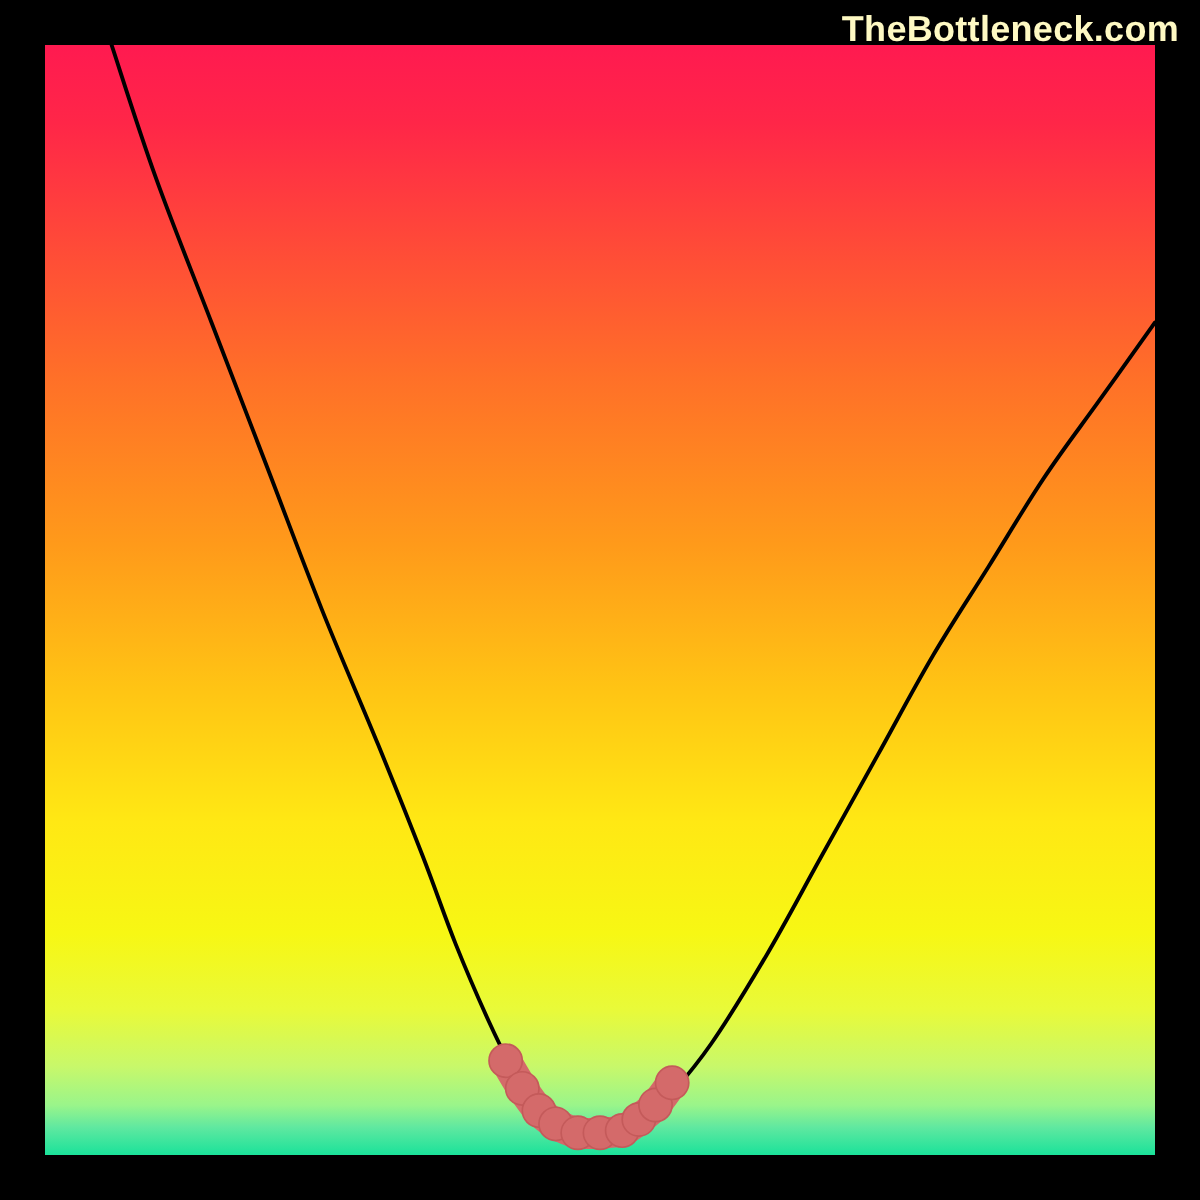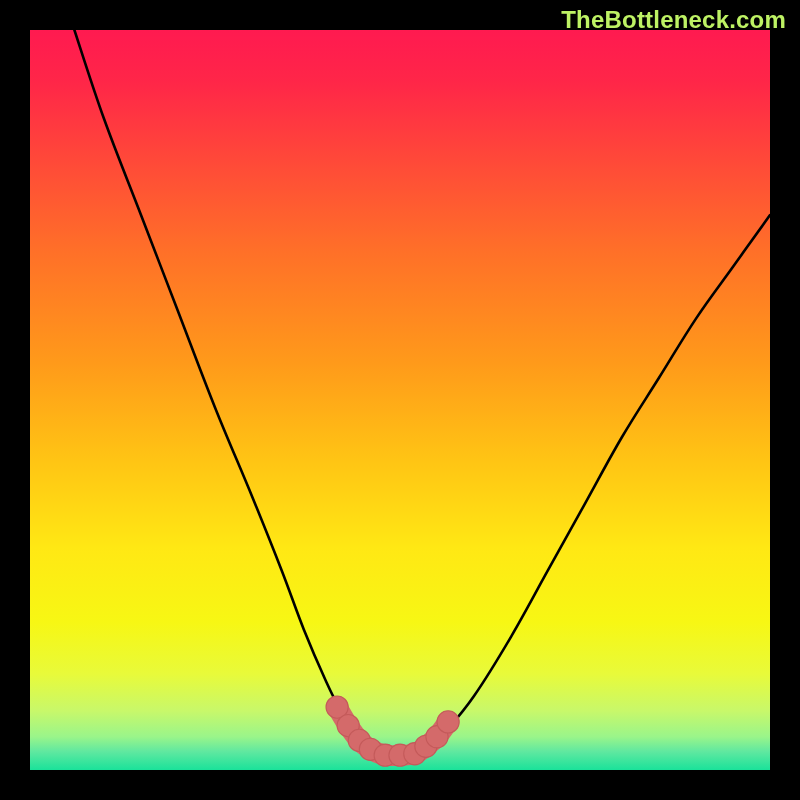--- a/index.html
+++ b/index.html
@@ -26,21 +26,21 @@
     height: 740px;
     overflow: hidden;
   }
   .watermark {
     position: absolute;
     top: 6px;
     right: 14px;
     font-family: Arial, Helvetica, sans-serif;
     font-size: 24px;
     font-weight: bold;
-    color: #bef264;
+    color: #fef9c3;
     letter-spacing: 0.2px;
   }
   svg {
     display: block;
   }
 </style>
 </head>
 <body>
 
 <div class="frame">

